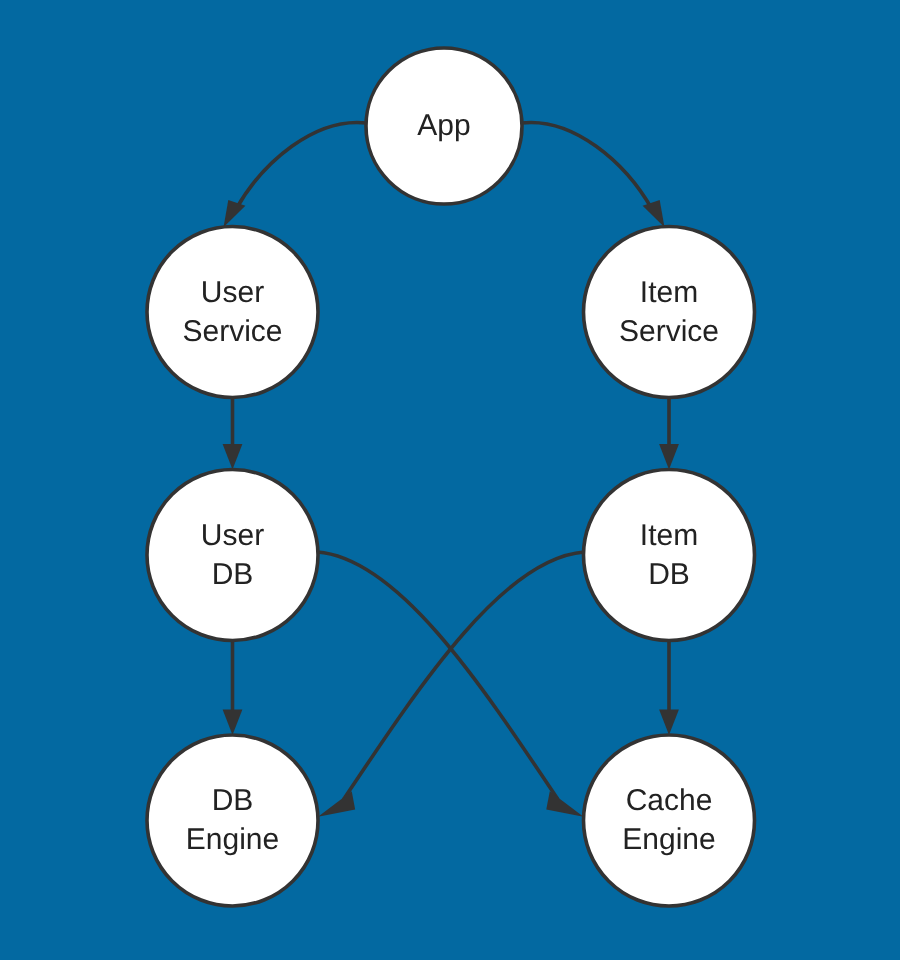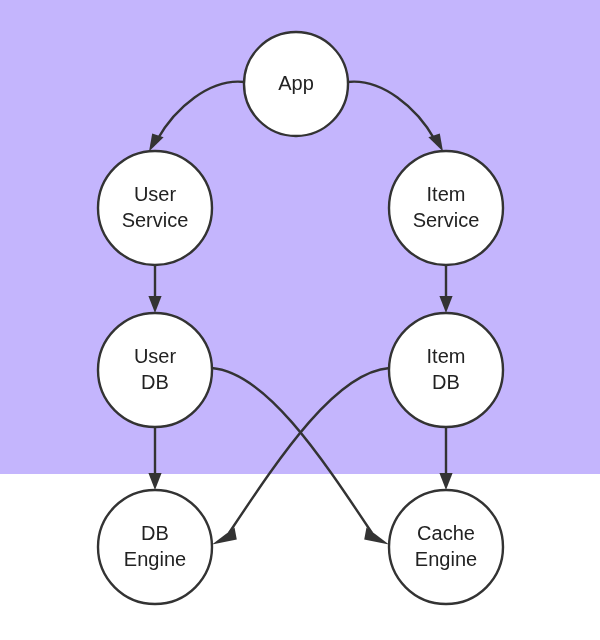--- a/index.html
+++ b/index.html
@@ -9,22 +9,22 @@
   }
   body {
     width: 600px;
     height: 640px;
     overflow: hidden;
     font-family: "Liberation Sans", sans-serif;
   }
   #diagram-root {
     position: relative;
     width: 600px;
-    height: 474px;
-    background: #c4b5fd;
+    height: 640px;
+    background: #0369a1;
   }
   #graph-svg {
     position: absolute;
     top: 0;
     left: 0;
     width: 600px;
     height: 640px;
     display: block;
   }
   .node-circle {

